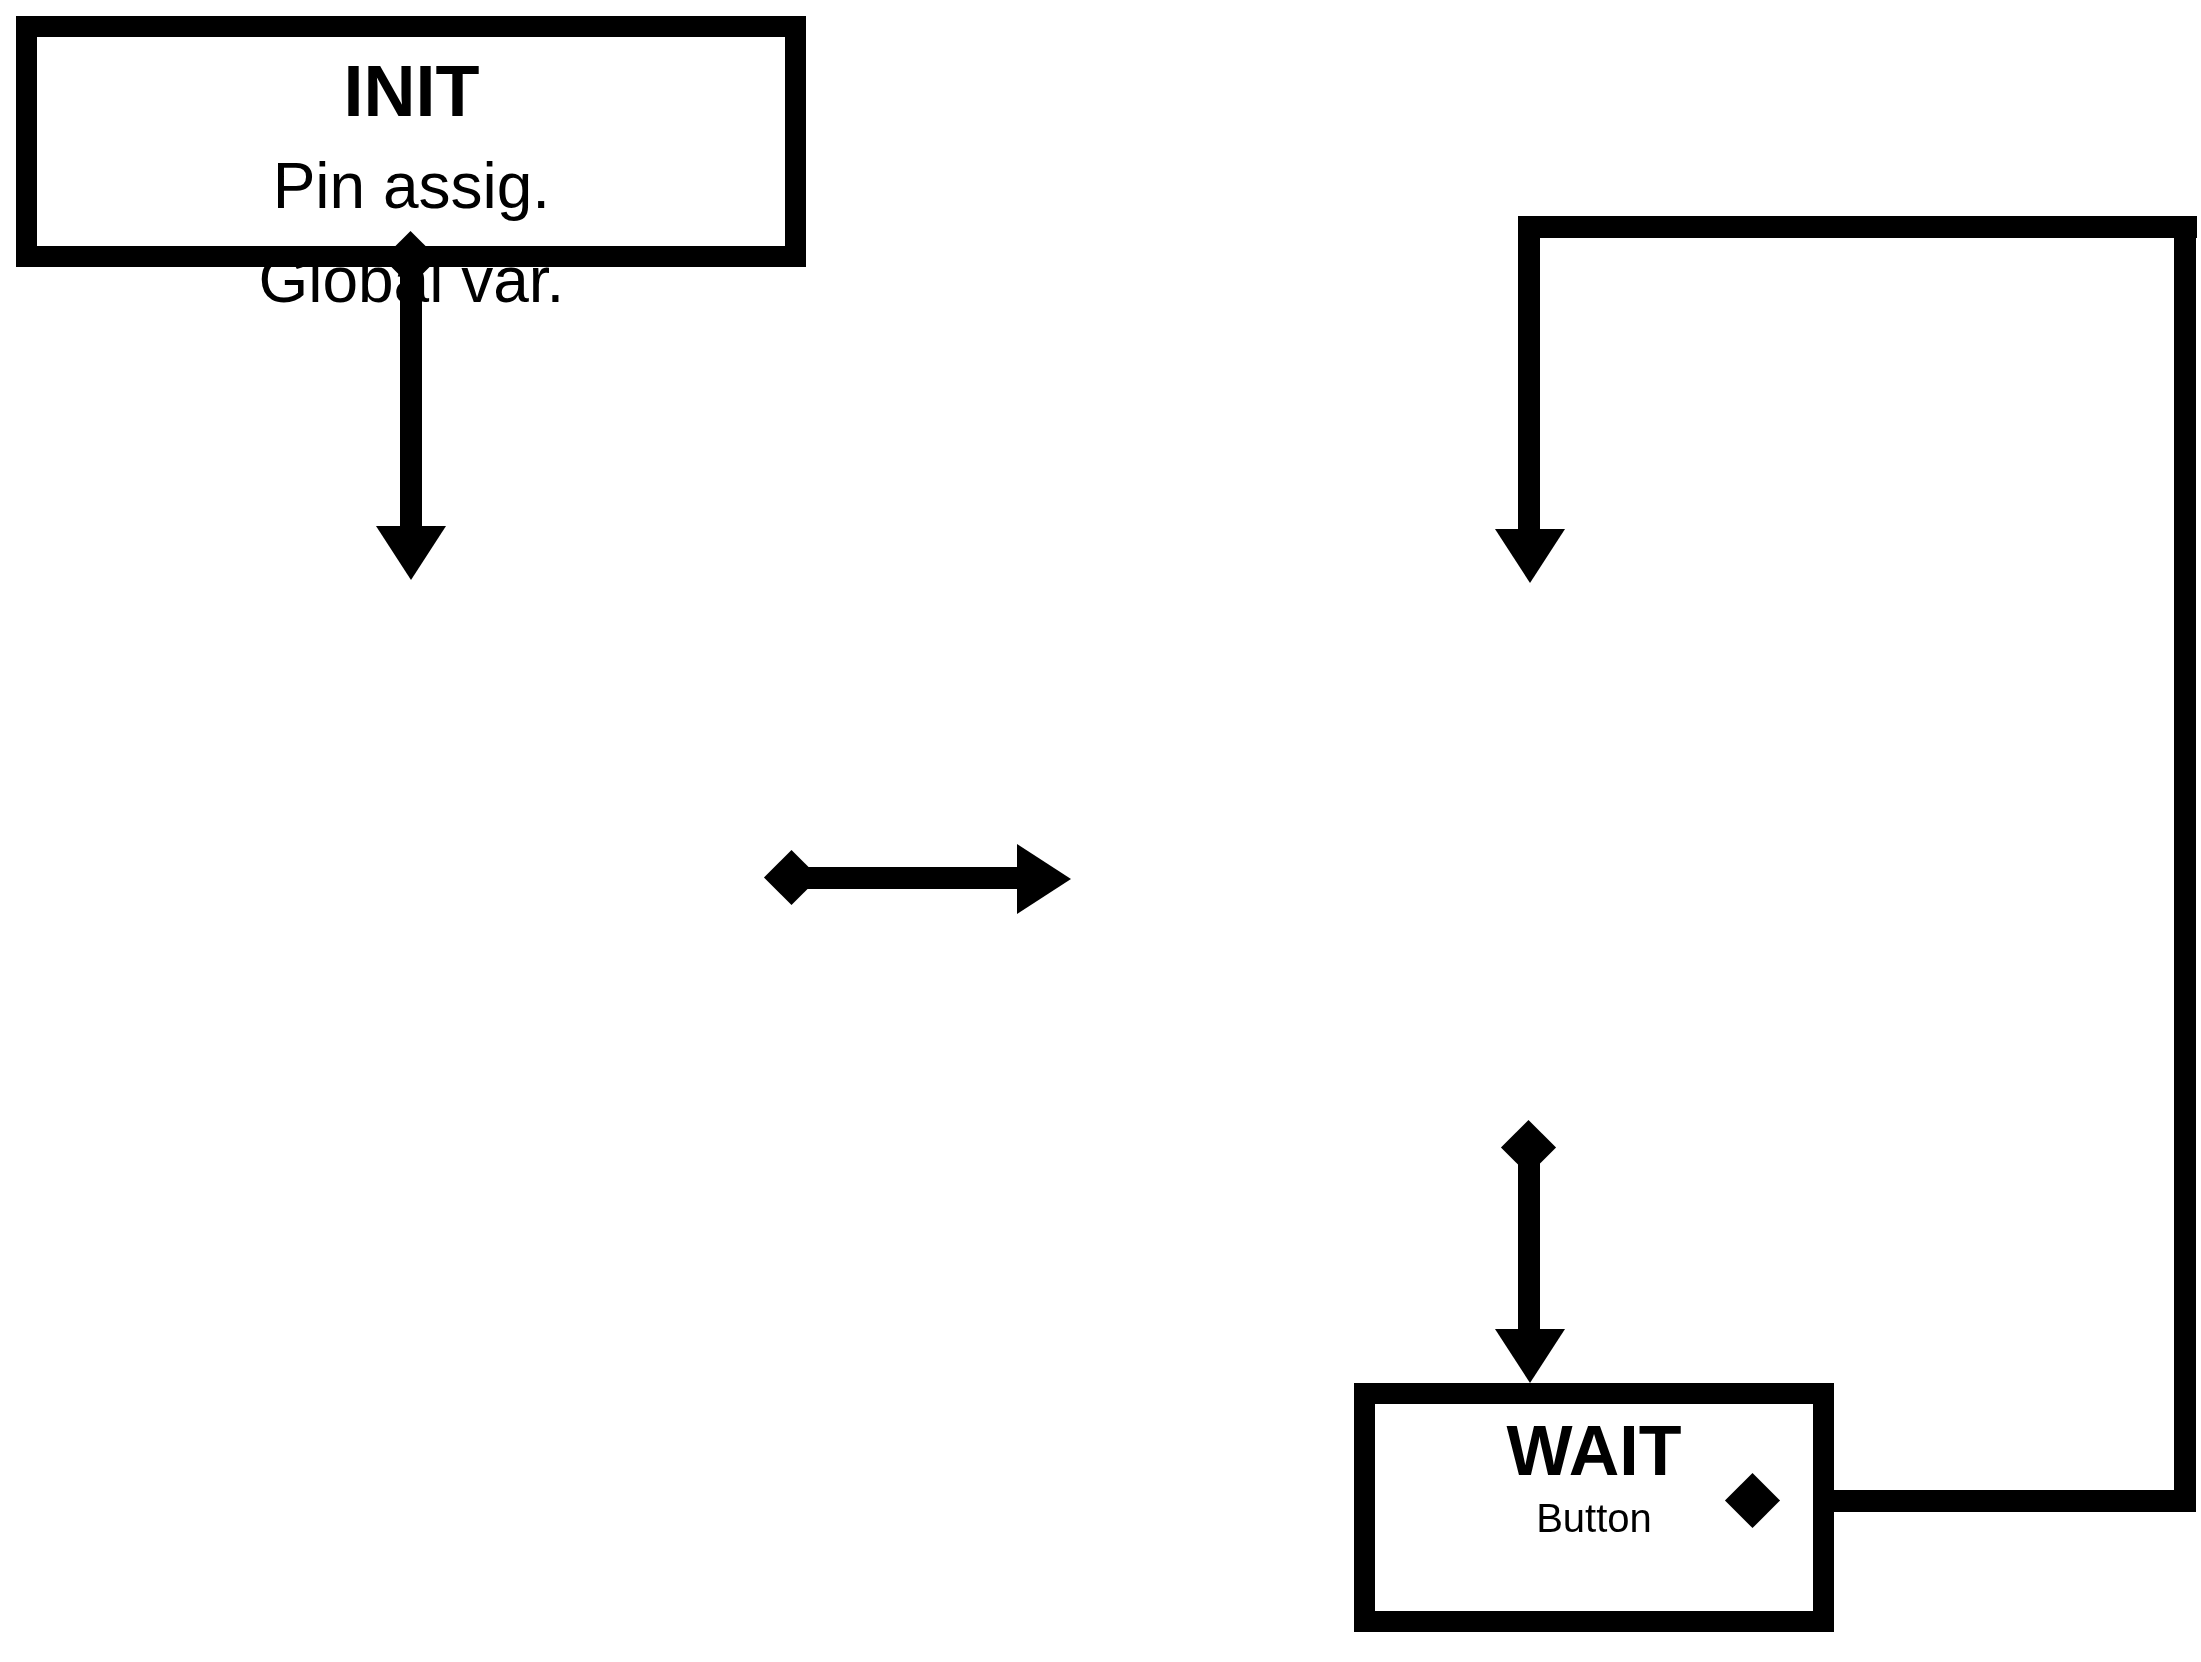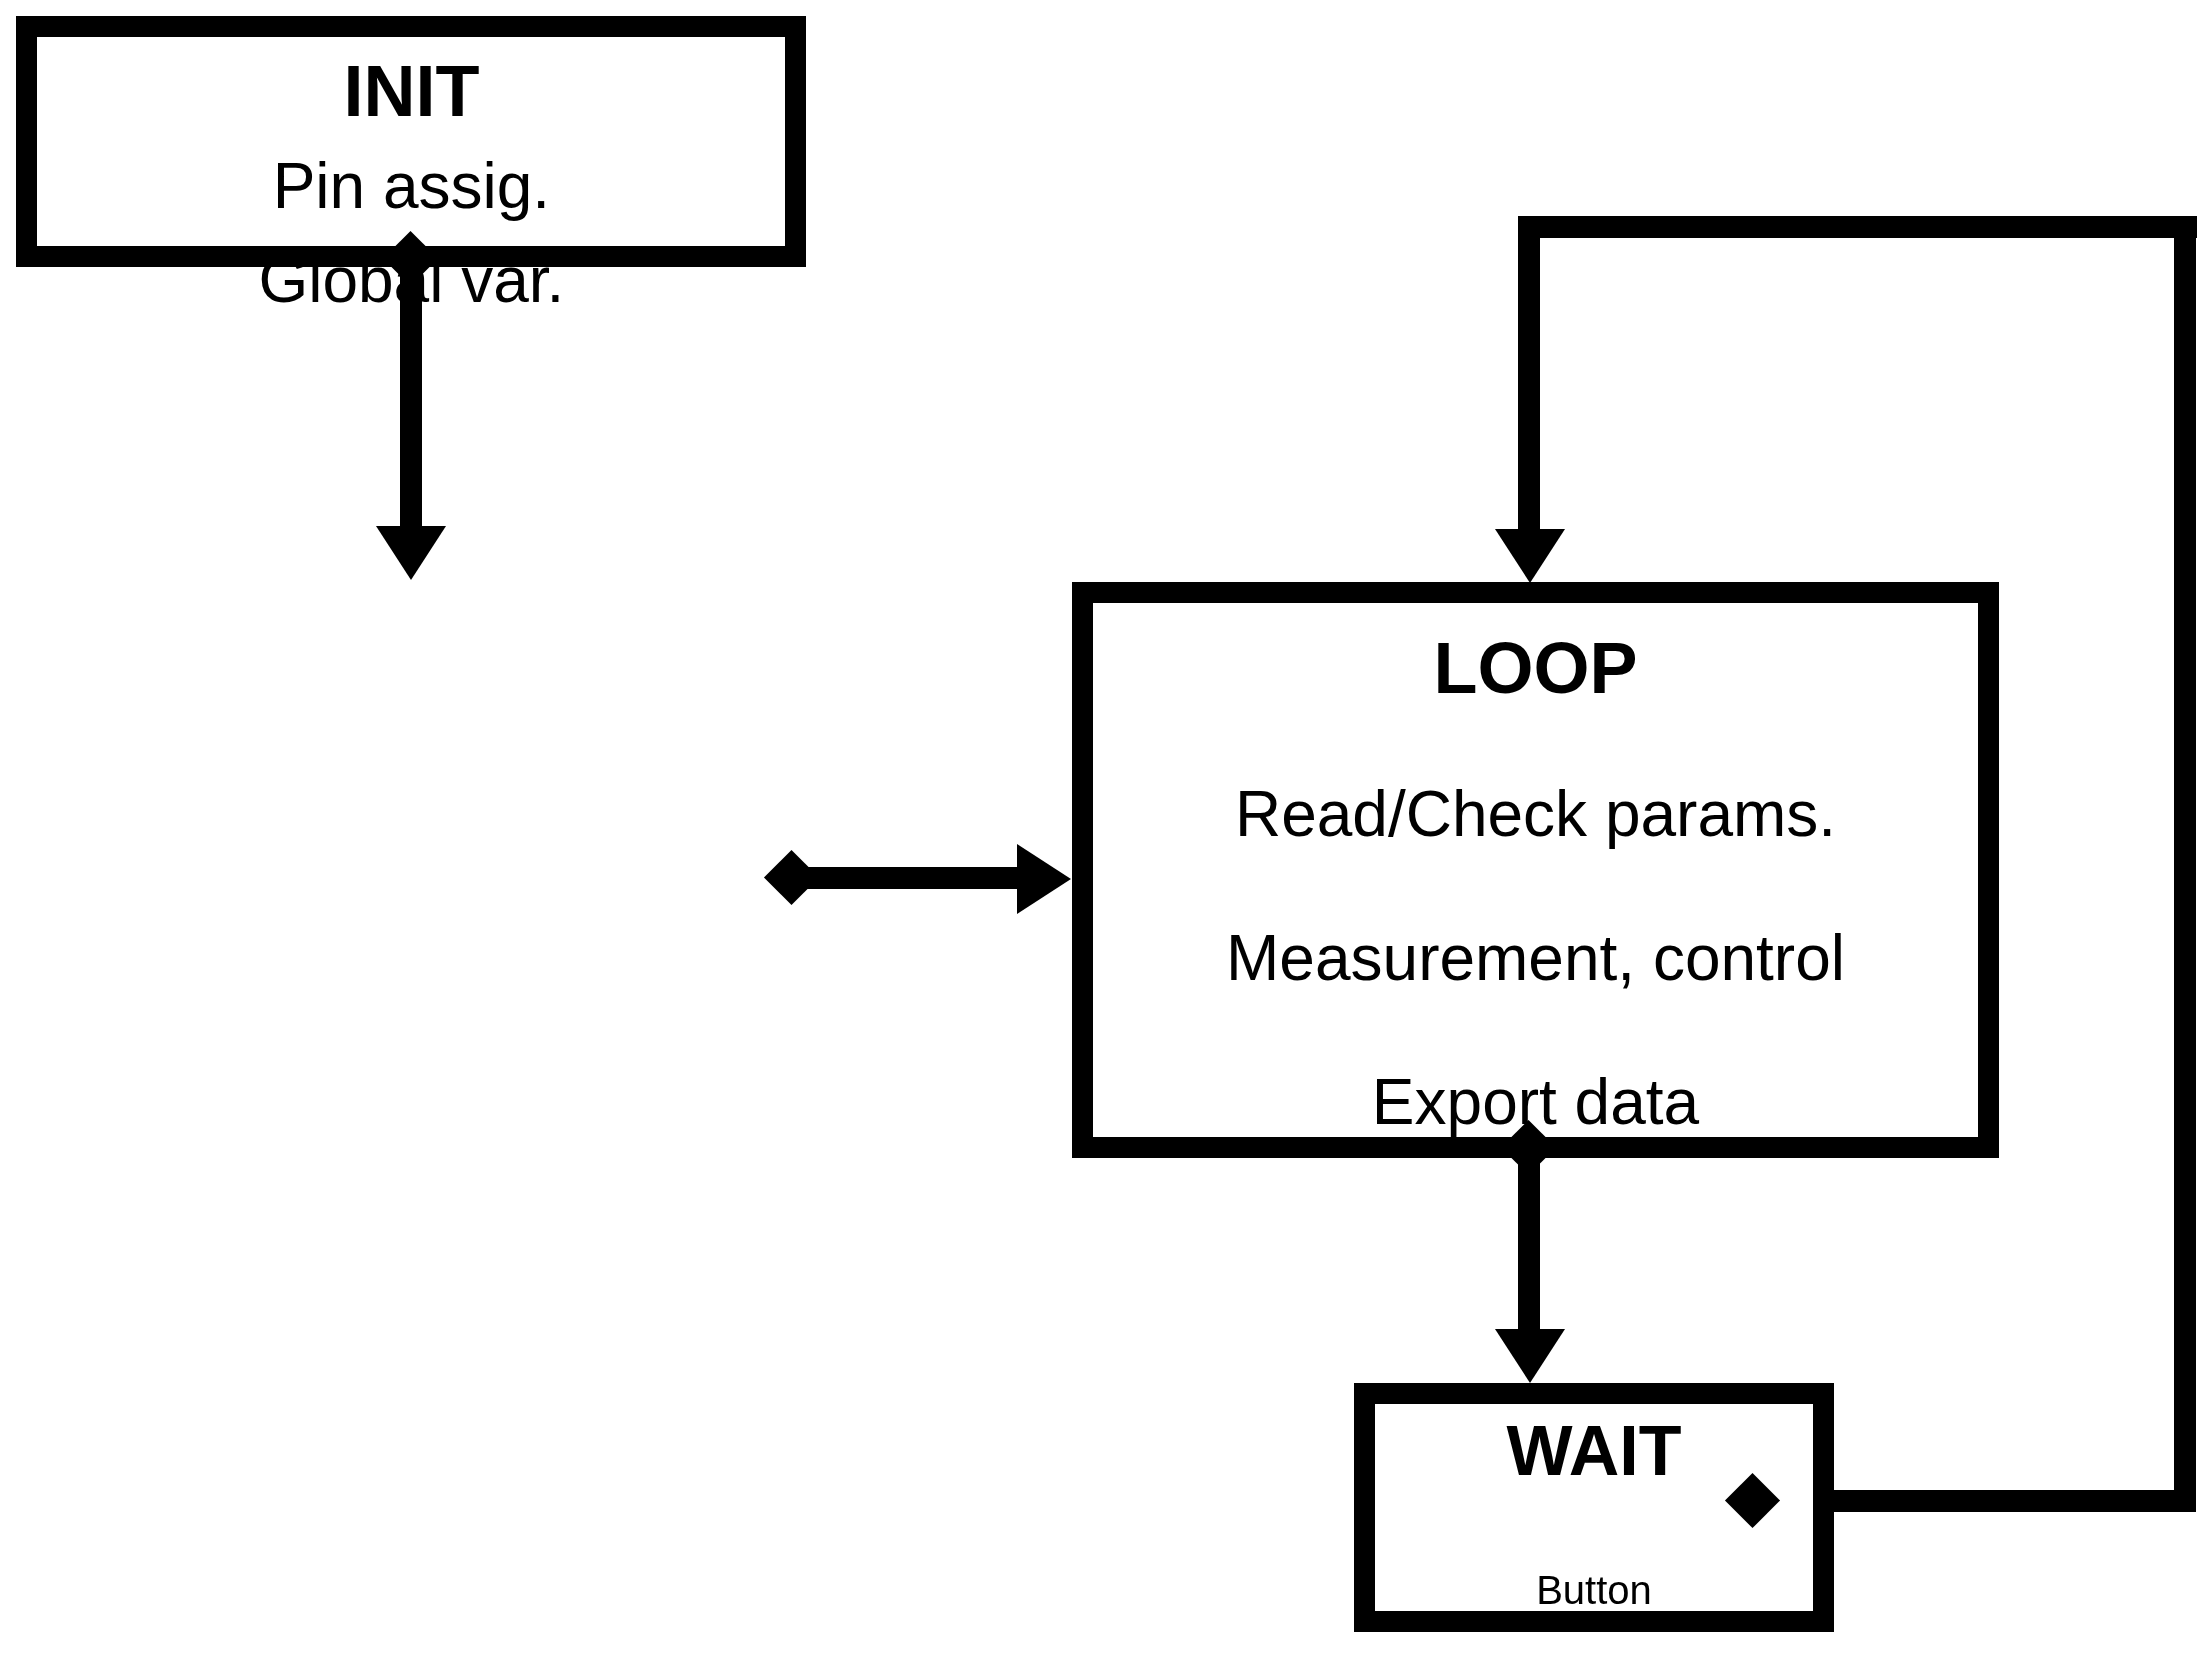--- a/index.html
+++ b/index.html
@@ -16,21 +16,21 @@
     overflow: hidden;
   }
   .node {
     position: absolute;
     box-sizing: border-box;
     background: #ffffff;
     border: 21px solid #000000;
     display: flex;
     flex-direction: column;
     align-items: center;
-    justify-content: space-between;
+    justify-content: flex-start;
     z-index: 3;
   }
   .node-title {
     font-weight: bold;
     color: #000000;
     line-height: 1.0;
     text-align: center;
     white-space: nowrap;
   }
   .node-line {
@@ -128,26 +128,20 @@
   <div class="arrowhead-down" style="left:1495px; top:1329px;"></div>
   <div class="diamond" style="left:1509px; top:1128px; width:39px; height:39px;"></div>
 
   <div class="node" id="node-init">
     <div class="node-title">INIT</div>
     <div class="node-line">Pin assig.</div>
     <div class="node-line">Global var.</div>
   </div>
 
 
-  <div class="node" id="node-loop">
-    <div class="node-title">LOOP</div>
-    <div class="node-line">Read/Check params.</div>
-    <div class="node-line">Measurement, control</div>
-    <div class="node-line">Export data</div>
-  </div>
 
   <div class="node" id="node-wait">
     <div class="node-title">WAIT</div>
     <div class="node-line">Button</div>
   </div>
 
 </div>
 
 
 </body></html>

